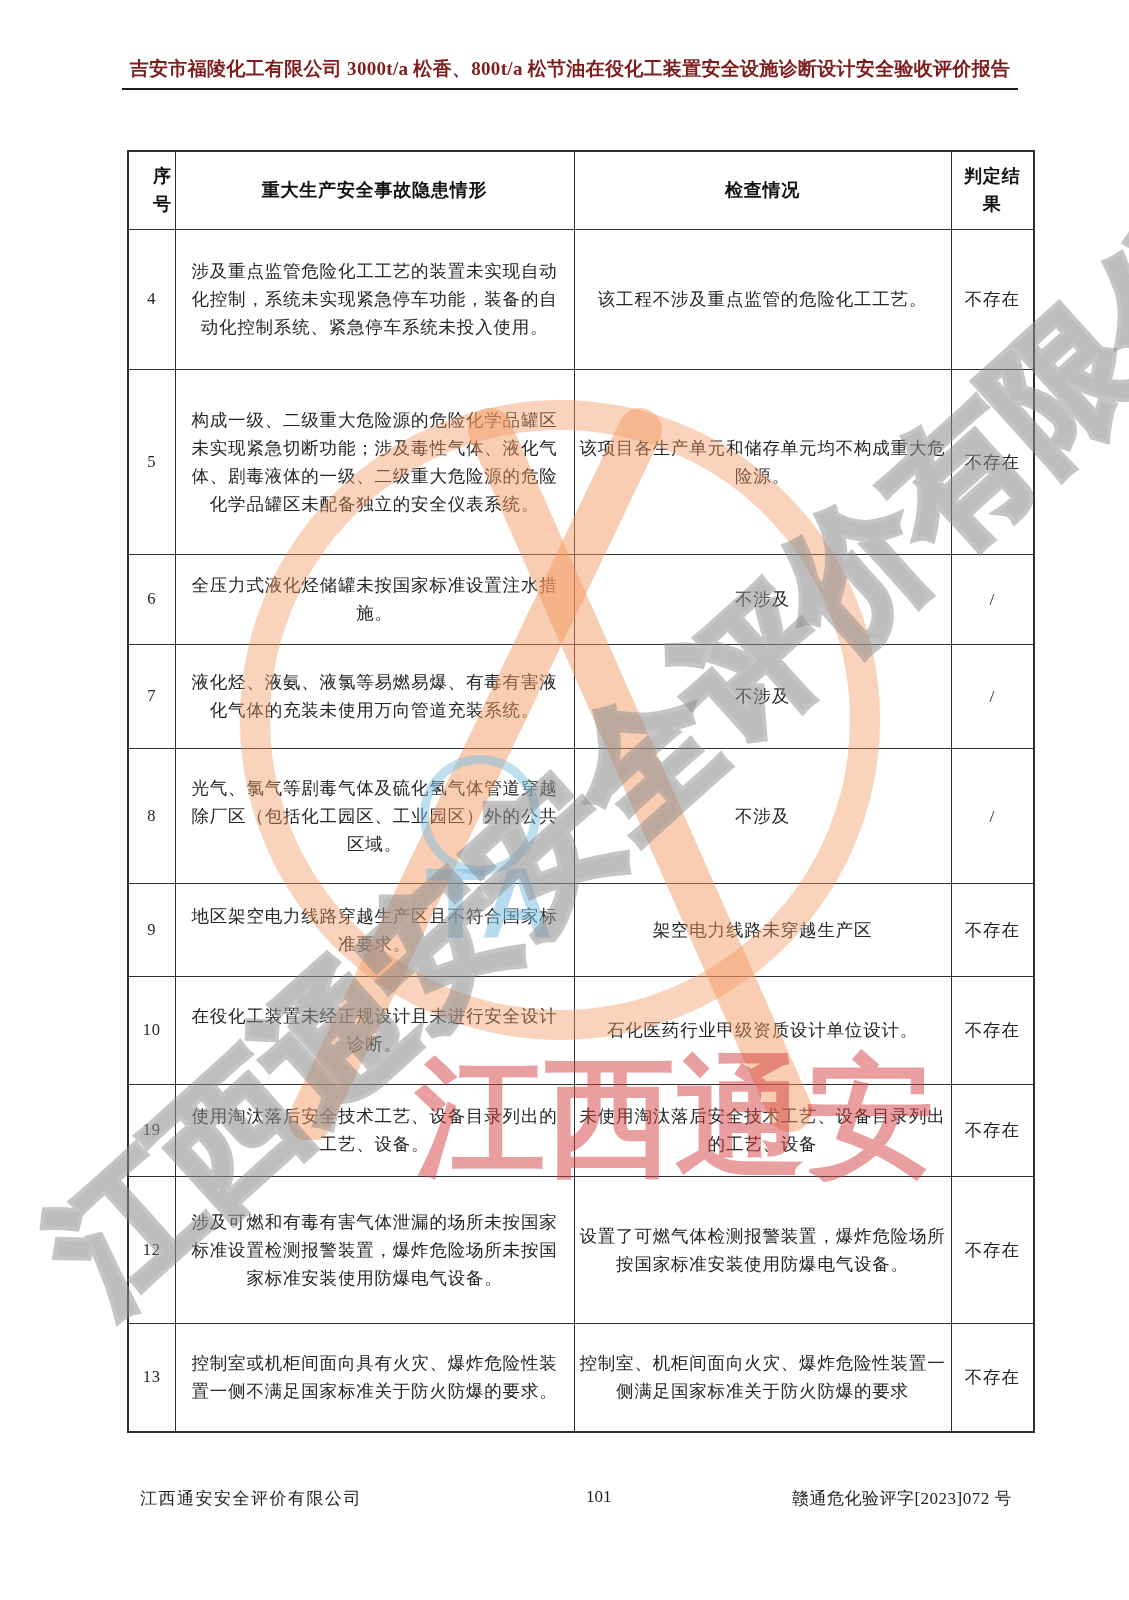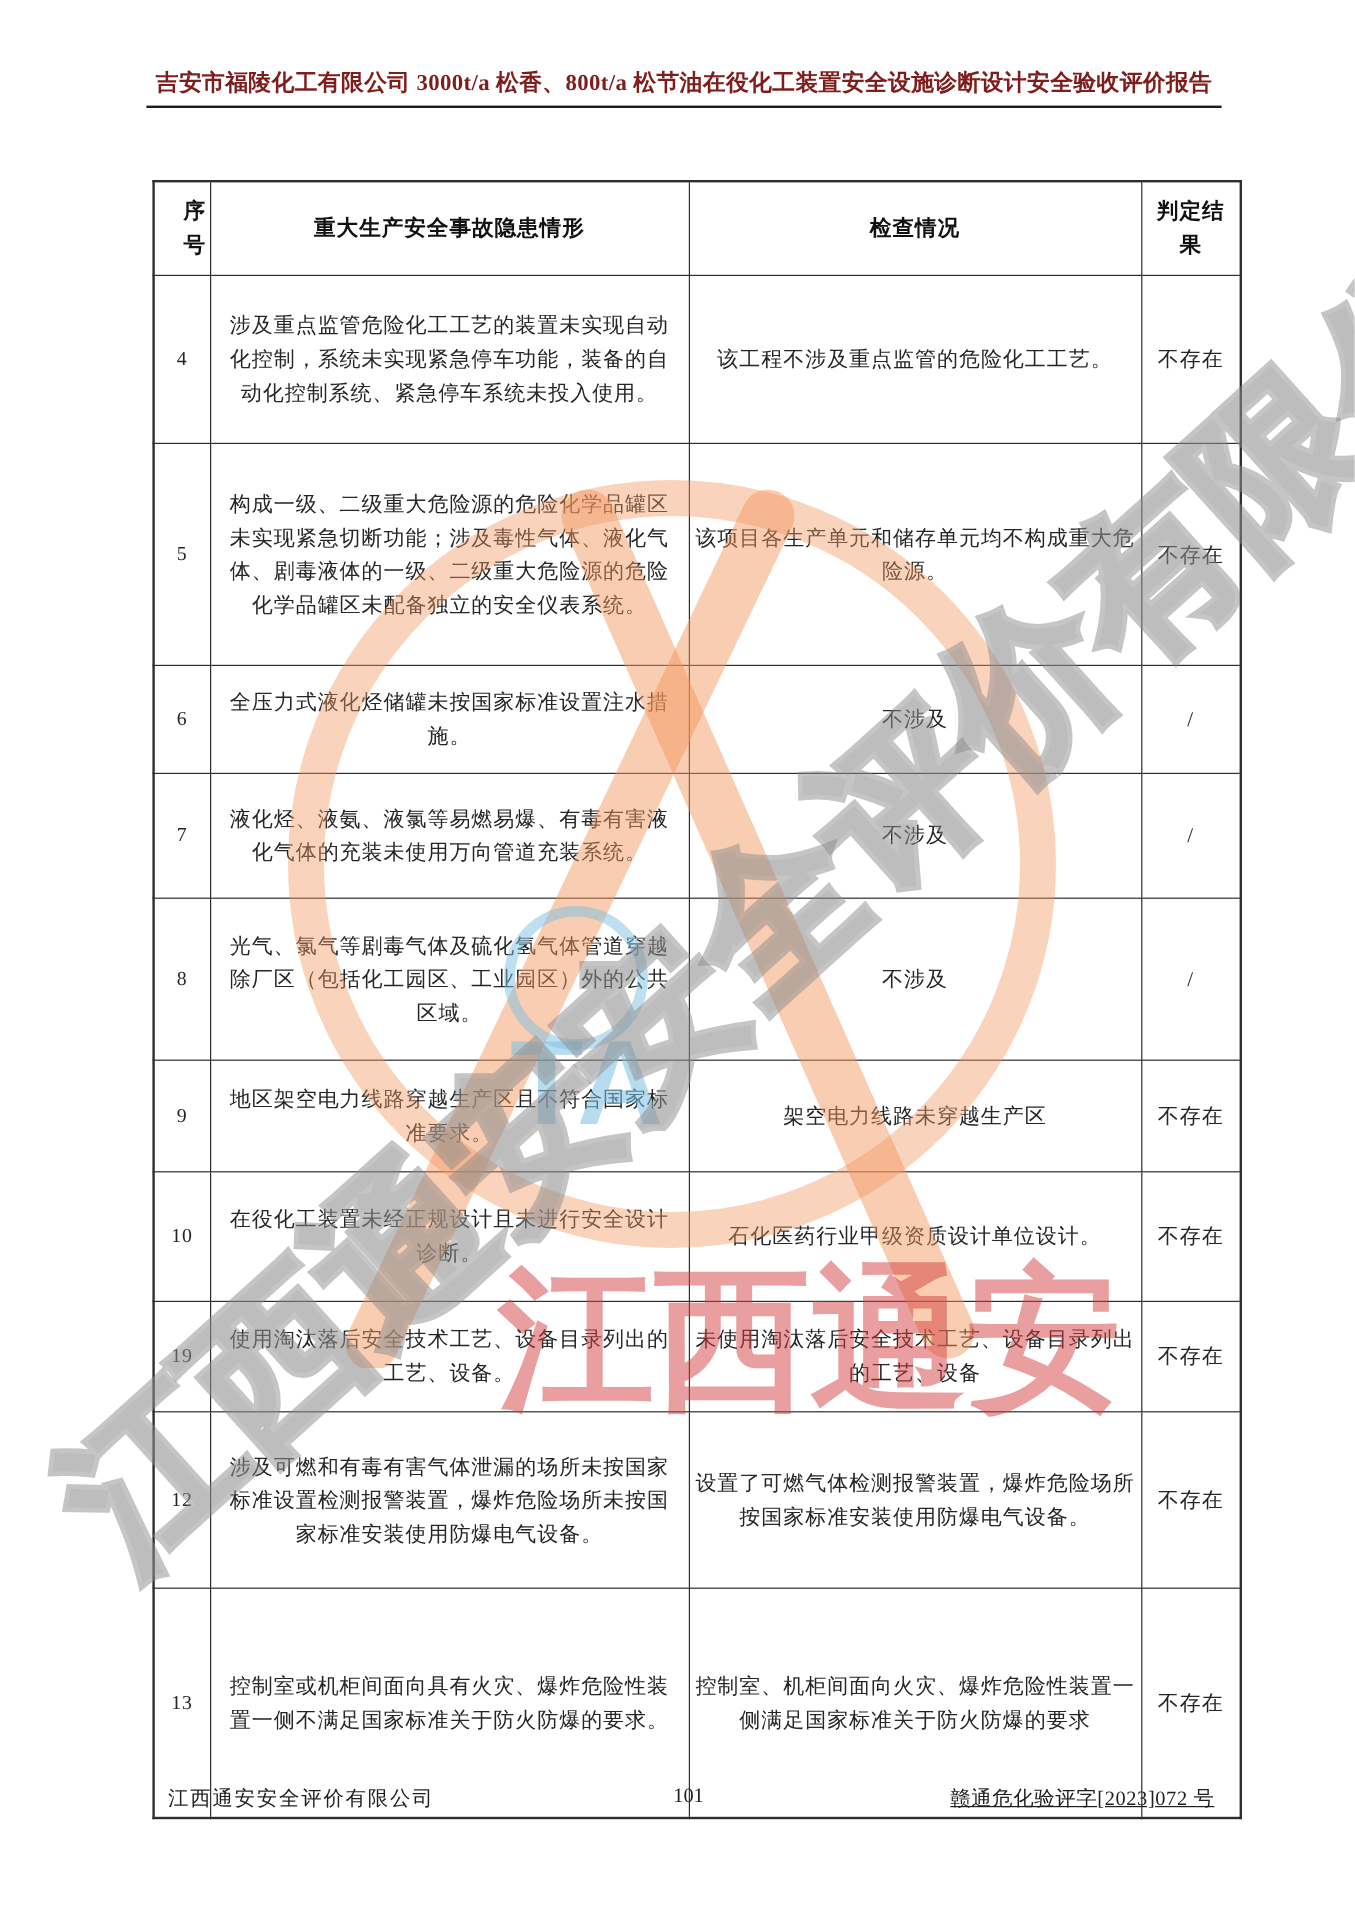--- a/index.html
+++ b/index.html
@@ -47,22 +47,22 @@
   th{font-weight:bold;font-size:18px;color:#111;}
   th.h-no{padding:0 24px;}
   th.h-result{padding:0 5px;}
   td.c-no{font-size:16.5px;}
   td.c-hazard{padding:2px 10px;}
   td.c-insp{padding:2px 0;}
   td.c-result{padding:0 4px;}
   
   .doc-footer{position:absolute;top:1487px;left:0;width:1129px;height:30px;font-size:17px;color:#1e1e1e;}
   .foot-company{position:absolute;left:140px;letter-spacing:1.5px;}
-  .foot-page{position:absolute;left:561px;font-family:"Liberation Serif",serif;}
-  .foot-doc{position:absolute;right:117px;letter-spacing:0.5px;text-decoration:underline;}
+  .foot-page{position:absolute;left:586px;font-family:"Liberation Serif",serif;}
+  .foot-doc{position:absolute;right:117px;letter-spacing:0.5px;}
   
   .wm{position:absolute;left:0;top:0;width:1129px;height:1600px;pointer-events:none;}
   .wm-ring{
     position:absolute;left:240px;top:400px;width:640px;height:640px;
     box-sizing:border-box;border:30px solid rgba(243,150,95,0.42);border-radius:50%;
   }
   .wm-a{position:absolute;left:250px;top:400px;}
   .wm-blue-ring{
     position:absolute;left:420px;top:755px;width:120px;height:120px;
     box-sizing:border-box;border:9px solid rgba(125,192,226,0.5);border-radius:50%;
@@ -162,21 +162,21 @@
         <td class="c-hazard">使用淘汰落后安全技术工艺、设备目录列出的工艺、设备。</td>
         <td class="c-insp">未使用淘汰落后安全技术工艺、设备目录列出的工艺、设备</td>
         <td class="c-result">不存在</td>
       </tr>
       <tr style="height:147px">
         <td class="c-no">12</td>
         <td class="c-hazard">涉及可燃和有毒有害气体泄漏的场所未按国家标准设置检测报警装置，爆炸危险场所未按国家标准安装使用防爆电气设备。</td>
         <td class="c-insp">设置了可燃气体检测报警装置，爆炸危险场所按国家标准安装使用防爆电气设备。</td>
         <td class="c-result">不存在</td>
       </tr>
-      <tr style="height:192px">
+      <tr style="height:109px">
         <td class="c-no">13</td>
         <td class="c-hazard">控制室或机柜间面向具有火灾、爆炸危险性装置一侧不满足国家标准关于防火防爆的要求。</td>
         <td class="c-insp">控制室、机柜间面向火灾、爆炸危险性装置一侧满足国家标准关于防火防爆的要求</td>
         <td class="c-result">不存在</td>
       </tr>
     </tbody>
   </table>
 
   <div class="wm">
     <div class="wm-ring"></div>

